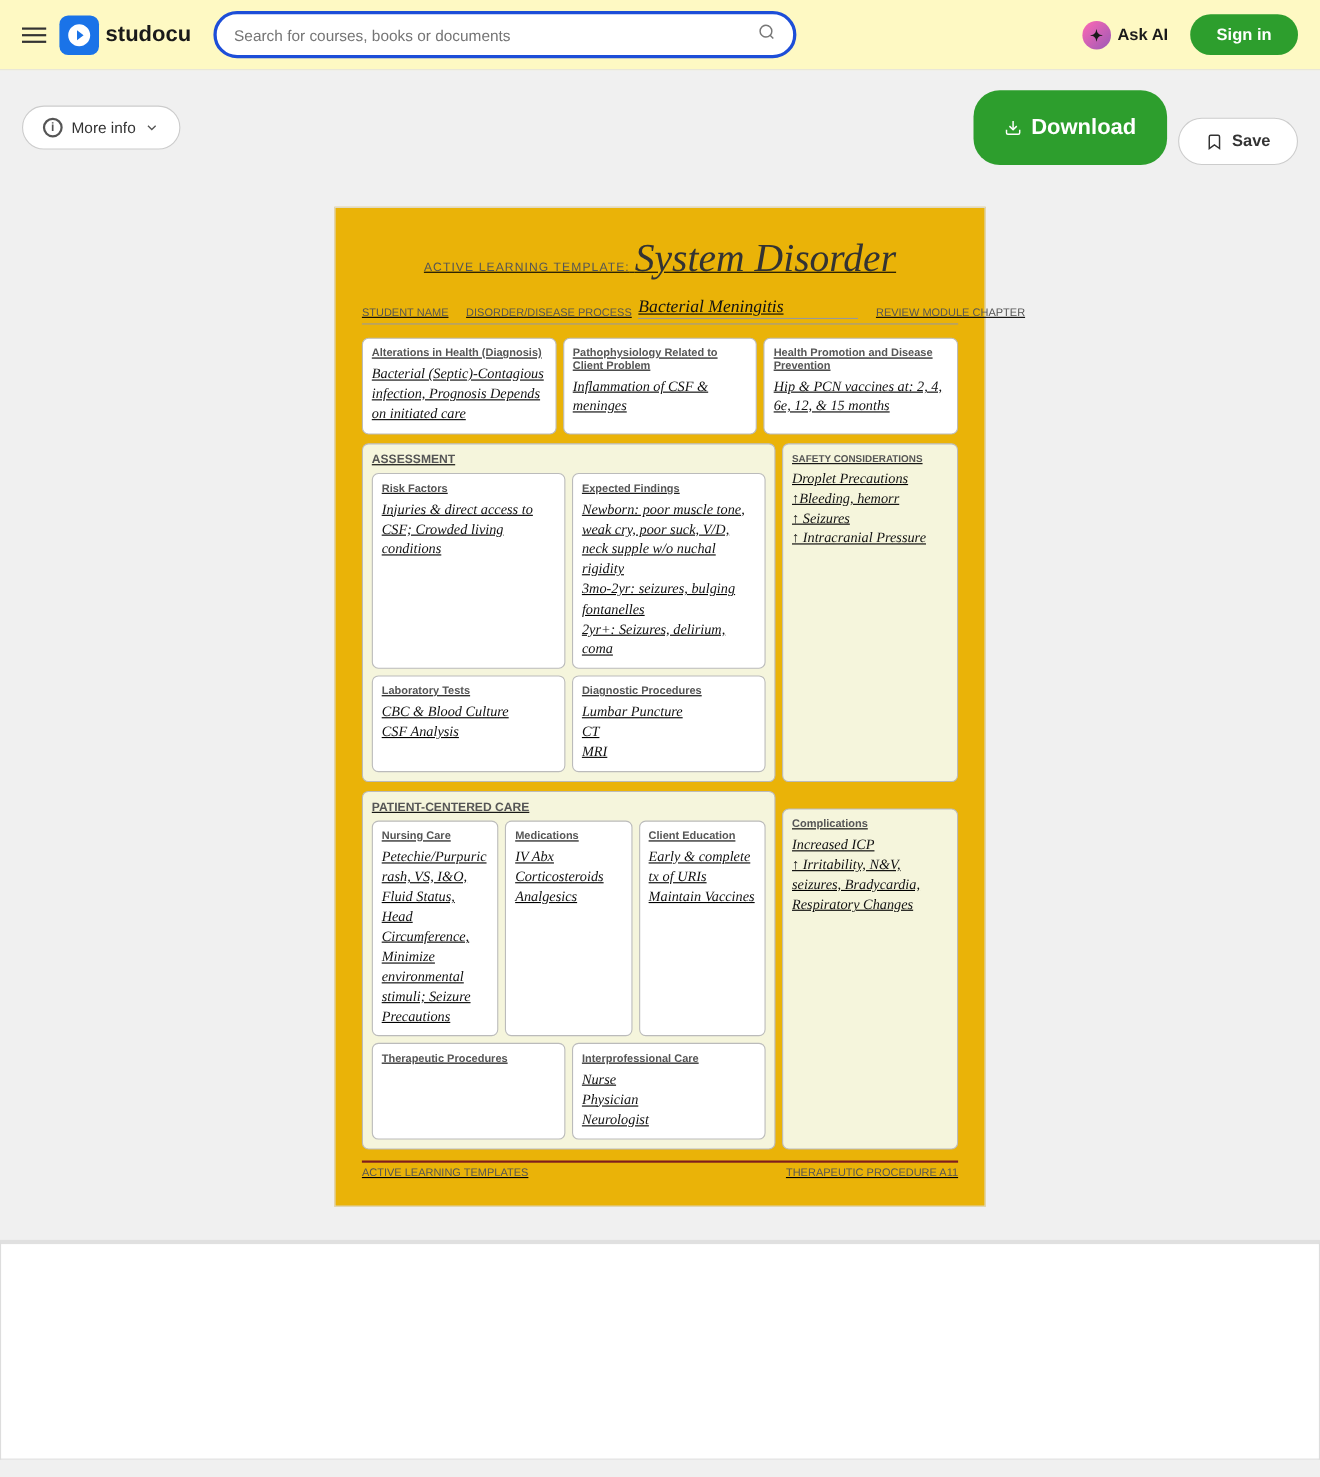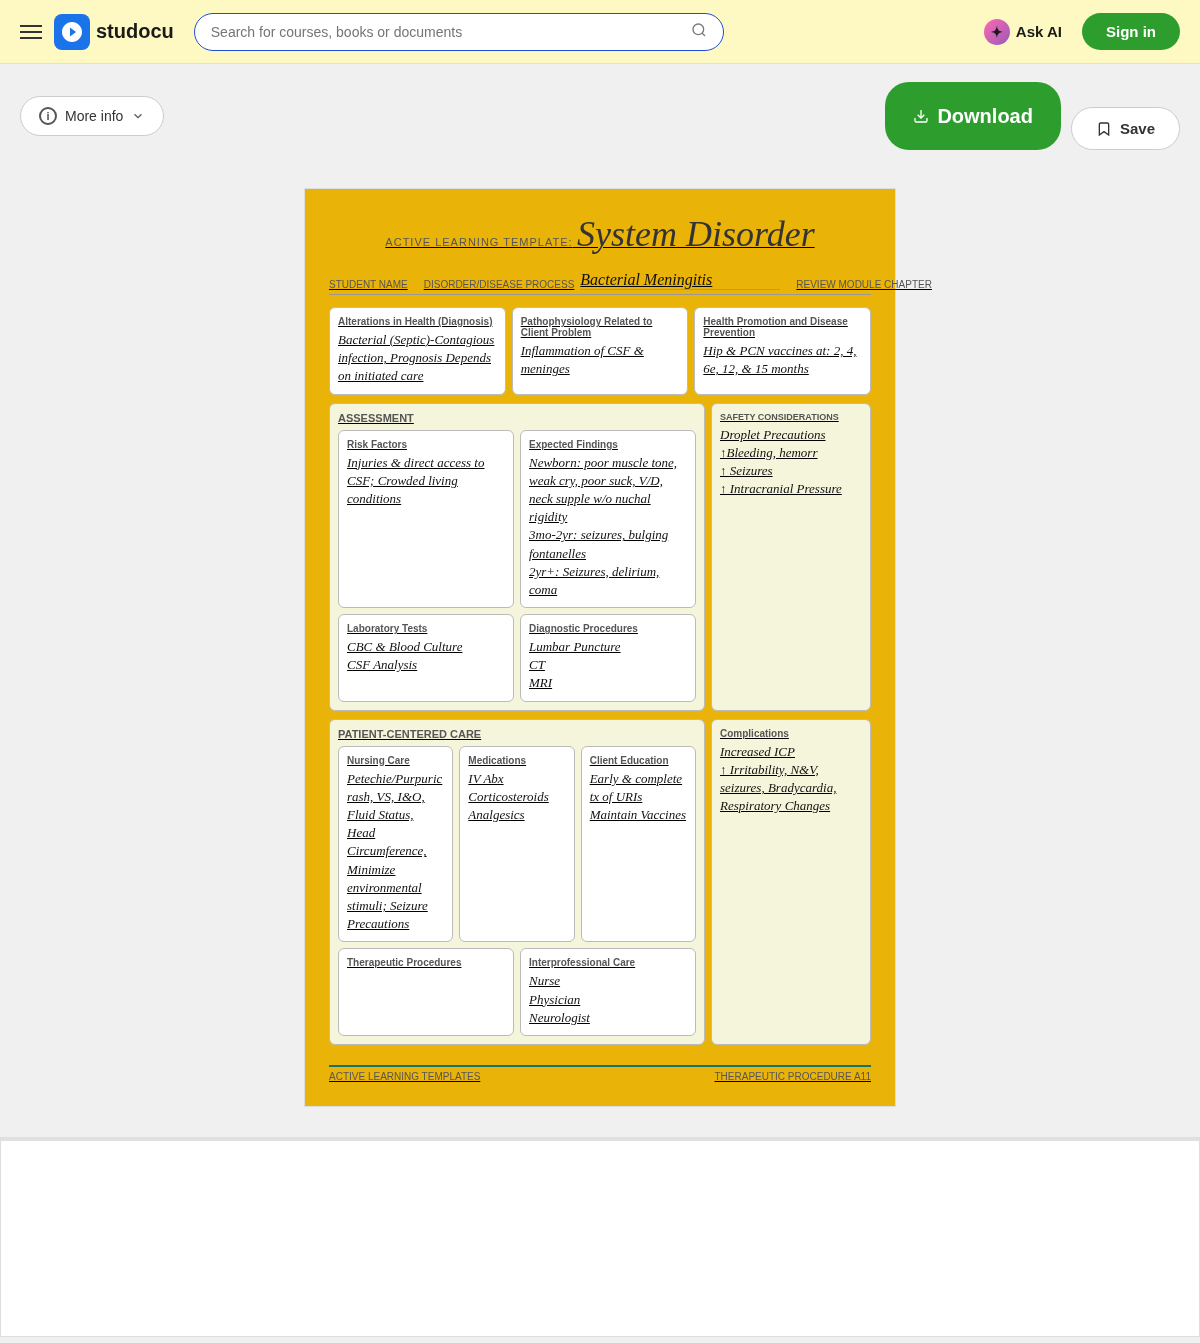--- a/index.html
+++ b/index.html
@@ -48,21 +48,21 @@
     .logo-text {
       font-size: 20px;
       font-weight: 700;
       color: #1a1a1a;
     }
     .search-bar {
       flex: 1;
       max-width: 530px;
       display: flex;
       align-items: center;
-      border: 1px solid #1d4ed8;
+      border: 3px solid #1d4ed8;
       border-radius: 24px;
       padding: 8px 16px;
       background: #fff;
       margin-right: auto;
     }
     .search-bar input {
       border: none;
       outline: none;
       font-size: 14px;
       color: #555;
@@ -326,31 +326,32 @@
     .pcc-grid-bottom {
       display: grid;
       grid-template-columns: 1fr 1fr;
       gap: 6px;
     }
     .complications-box {
       border: 1px solid #bbb;
       border-radius: 6px;
       padding: 8px;
       background: #f5f5dc;
+      margin-top: 16px;
     }
 
     
     .doc-footer {
       display: flex;
       justify-content: space-between;
-      margin-top: 20px;
+      margin-top: 10px;
       font-size: 10px;
       text-transform: uppercase;
       color: #555;
-      border-top: 2px solid #0f766e;
+      border-top: 2px solid #7f1d1d;
       padding-top: 4px;
     }
 
     
     .bottom-section {
       background: #fff;
       border: 1px solid #ddd;
       border-top: 4px solid #e0e0e0;
       height: 200px;
       margin-top: 10px;

